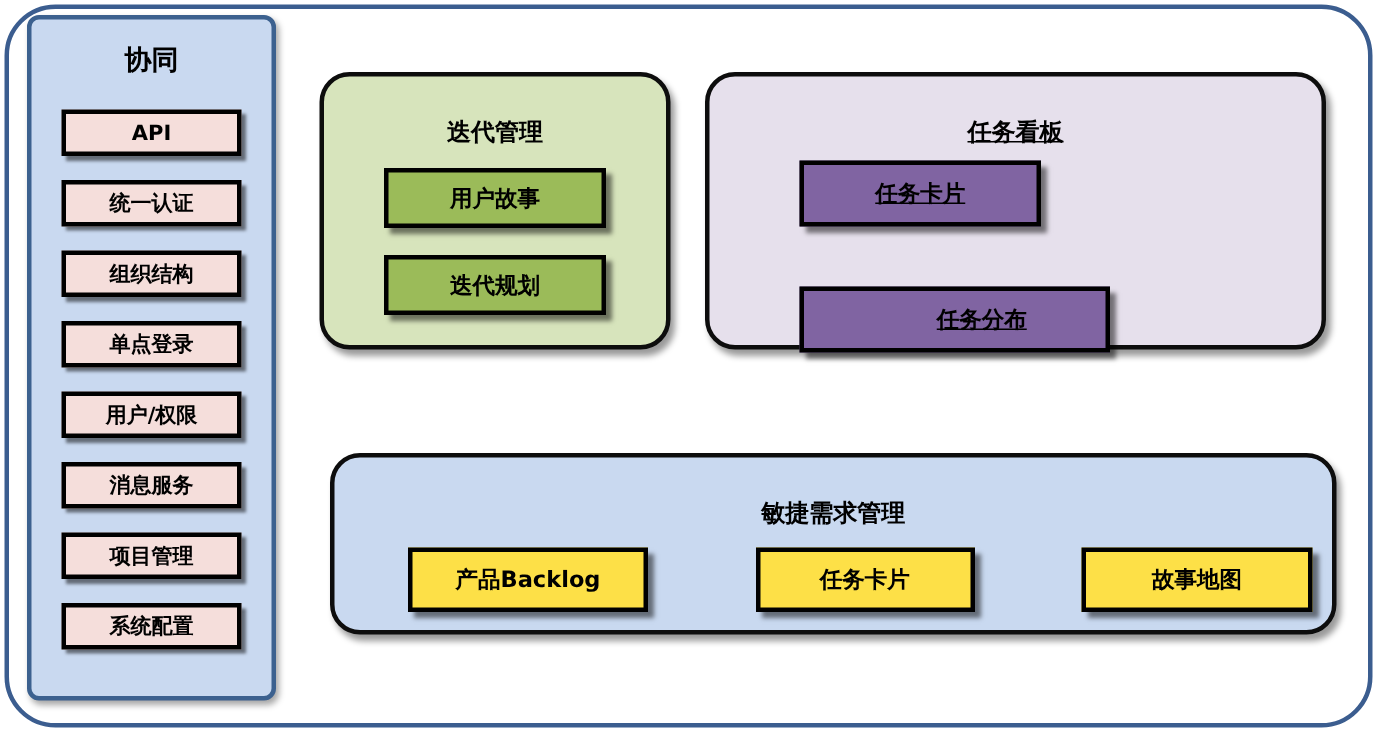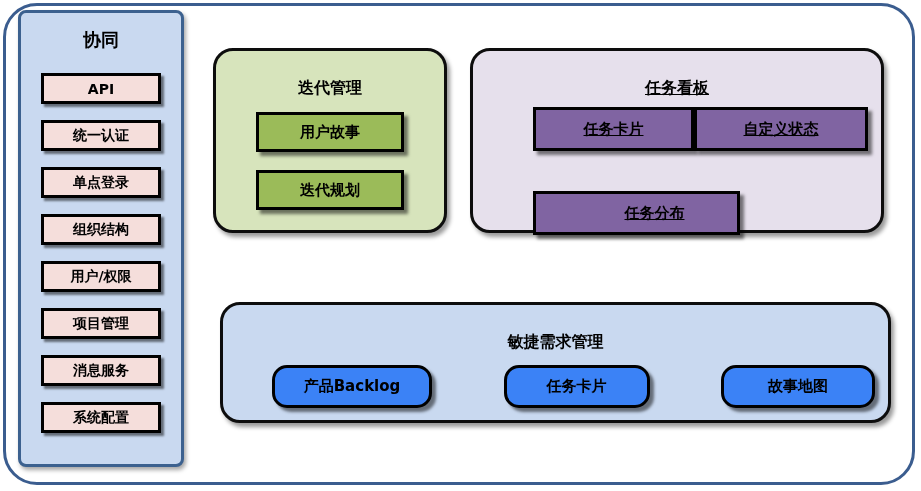--- a/index.html
+++ b/index.html
@@ -45,56 +45,55 @@
     display:flex;align-items:center;justify-content:center;
     font-weight:bold;font-size:15px;white-space:nowrap;
   }
   .btn-green{background:#9bbb59;width:142px;height:34px;}
   .stack{display:flex;flex-direction:column;align-items:center;gap:18px;margin-top:13px;}
   .btn-purple{background:#8064a2;height:38px;}
   .kanban-row{display:flex;justify-content:space-between;padding:0 13px 0 16px;margin-left:44px;}
   .kanban-row.r1{margin-top:8px;}
   .kanban-row.r2{margin-top:40px;}
   .w155{width:155px;} .w168{width:168px;} .w165{width:165px;padding-left:36px;}
-  .btn-blue{background:#3b82f6;height:37px;border-radius:15px;}
+  .btn-blue{background:#fde047;height:37px;}
   .agile-row{display:flex;justify-content:space-between;padding:0 13px 0 49px;margin-top:12px;}
   .w154{width:154px;} .w140{width:140px;} .w148{width:148px;}
 </style>
 </head>
 <body>
 
 <div class="frame"></div>
 
 <aside class="sidebar">
   <div class="sidebar-title">协同</div>
   <div class="sidebar-items">
     <div class="pill">API</div>
     <div class="pill">统一认证</div>
+    <div class="pill">组织结构</div>
     <div class="pill">单点登录</div>
-    <div class="pill">组织结构</div>
     <div class="pill">用户/权限</div>
+    <div class="pill">消息服务</div>
     <div class="pill">项目管理</div>
-    <div class="pill">消息服务</div>
     <div class="pill">系统配置</div>
   </div>
 </aside>
 
 <section class="group group-iteration">
   <div class="group-title">迭代管理</div>
   <div class="stack">
     <div class="btn btn-green">用户故事</div>
     <div class="btn btn-green">迭代规划</div>
   </div>
 </section>
 
 <section class="group group-kanban">
   <div class="group-title">任务看板</div>
   <div class="kanban-row r1">
     <div class="btn btn-purple w155">任务卡片</div>
-    <div class="btn btn-purple w168">自定义状态</div>
   </div>
   <div class="kanban-row r2">
     <div class="btn btn-purple w165">任务分布</div>
   </div>
 </section>
 
 <section class="group group-agile">
   <div class="group-title">敏捷需求管理</div>
   <div class="agile-row">
     <div class="btn btn-blue w154">产品Backlog</div>

